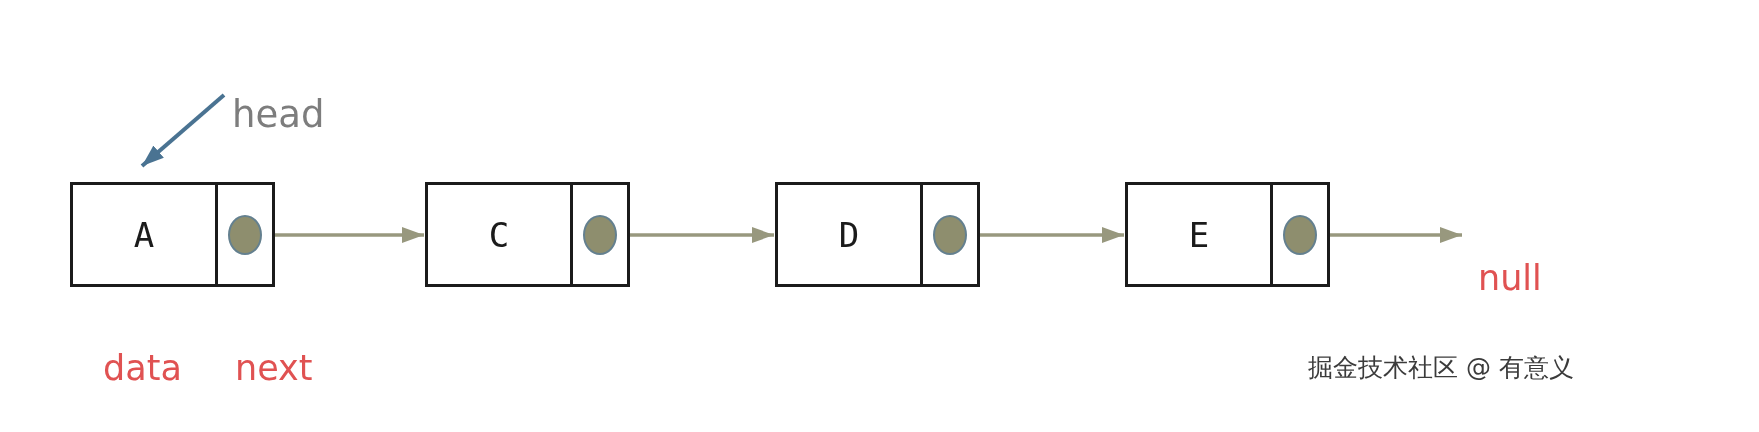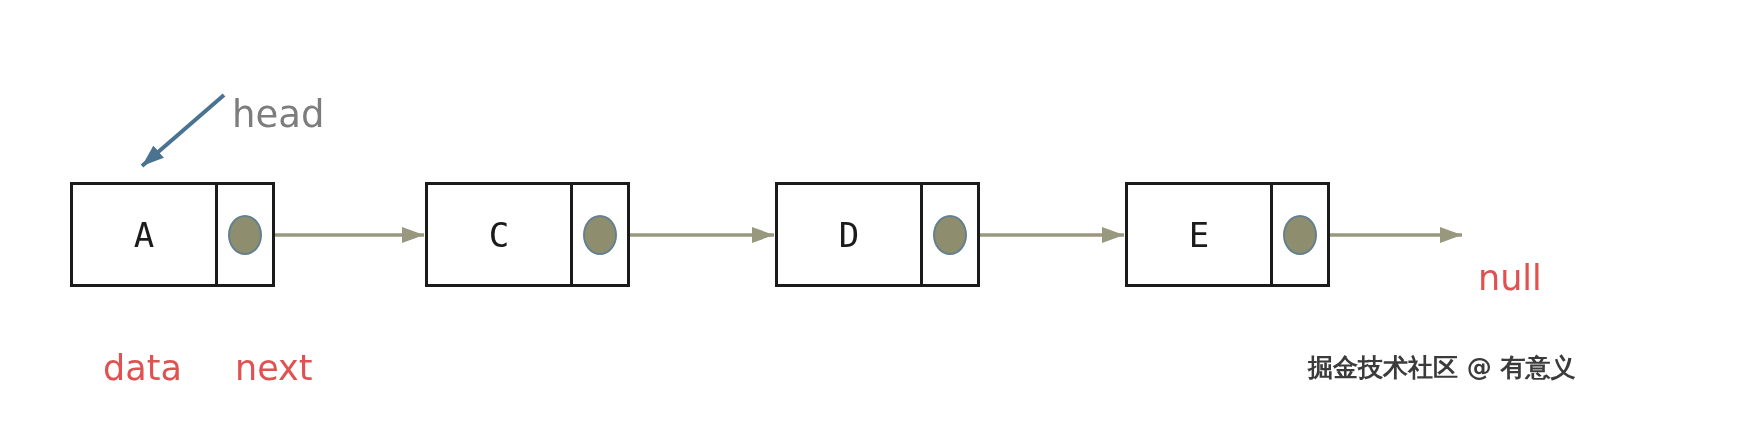--- a/index.html
+++ b/index.html
@@ -75,21 +75,21 @@
     font-size: 35px;
   }
   .lbl-data { left: 103px; top: 306px; }
   .lbl-next { left: 235px; top: 306px; }
   .lbl-null { left: 1478px; top: 216px; }
   .watermark {
     position: absolute;
     left: 1308px;
     top: 351px;
     font-size: 25px;
-    font-weight: bold;
+    font-weight: normal;
     color: #3b3b3b;
     text-shadow:
       -1px -1px 0 #ffffff,
        1px -1px 0 #ffffff,
       -1px  1px 0 #ffffff,
        1px  1px 0 #ffffff;
   }
 </style>
 </head>
 <body>

